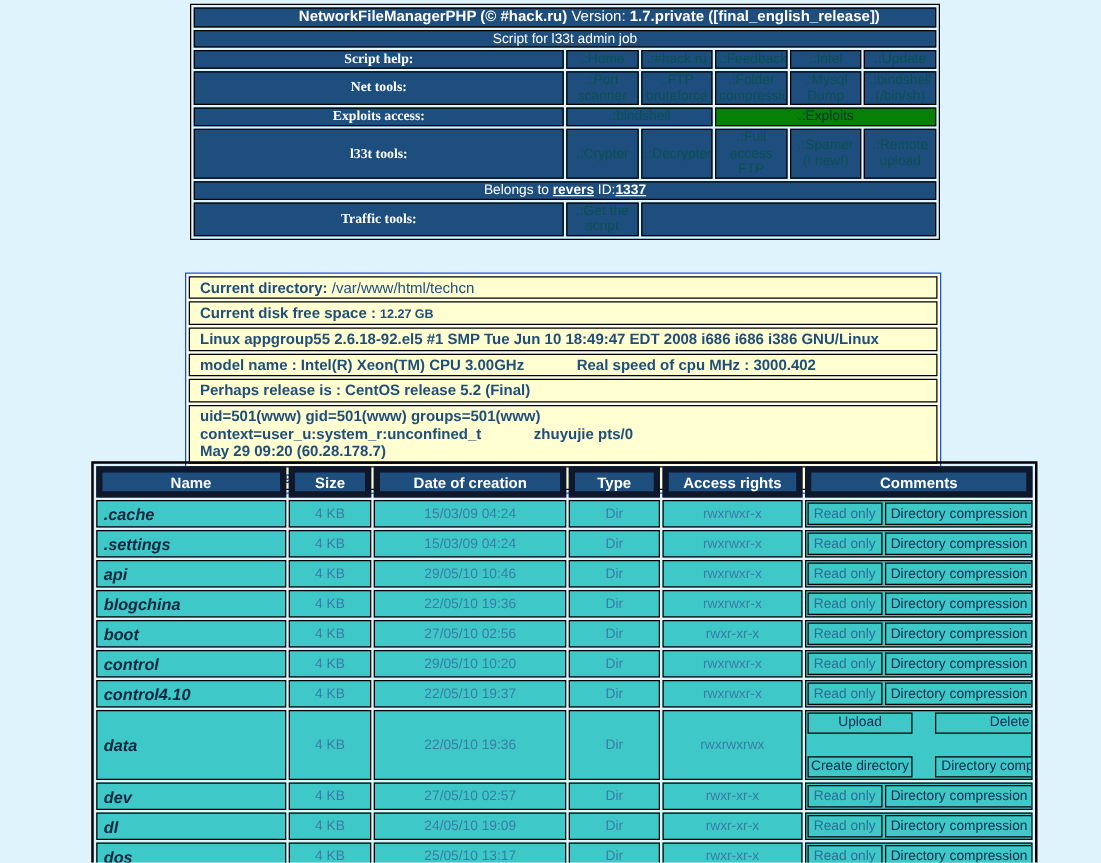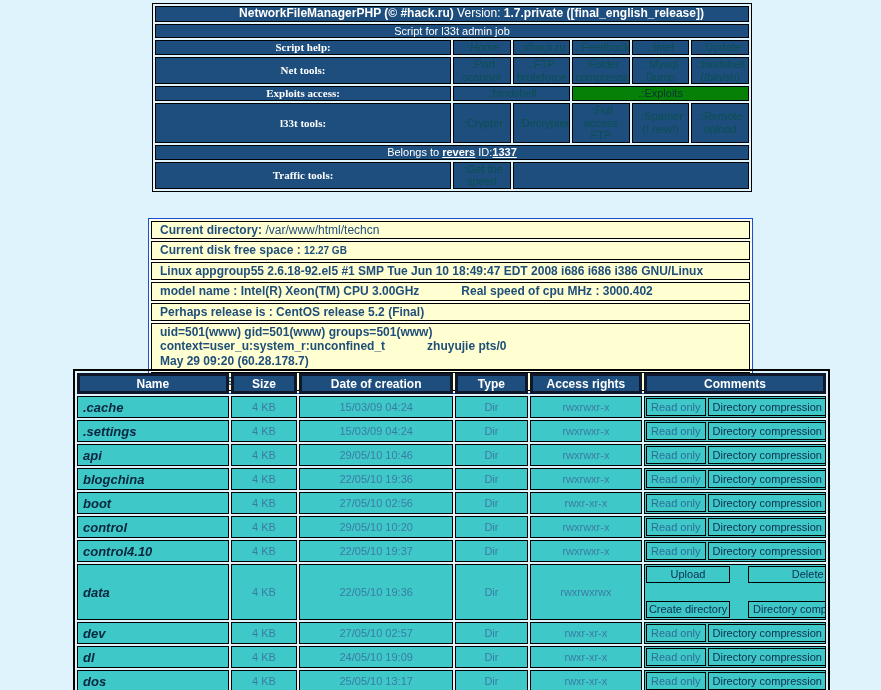--- a/index.html
+++ b/index.html
@@ -42,21 +42,21 @@
   .infotbl .val{font-weight:normal;}
   .infotbl .sm{font-size:10px;}
   .infotbl .gap{margin-left:42px;}
 
   
   .filetbl{
     position:absolute;left:73px;top:369px;width:757px;
     border-spacing:2px;border:2px solid #000;
   }
   .filetbl th{
-    background:#1d4e7e;border:3px solid #0f172a;color:#fff;
+    background:#1d4e7e;border:5px solid #0f172a;color:#fff;
     font-size:12px;font-weight:bold;height:15px;padding:0;
   }
   .filetbl td{
     background:#3fc8c8;border:1px solid #000;height:18px;
     text-align:center;vertical-align:middle;color:#3a7ca6;padding:0 2px;
   }
   .filetbl td.namecell{
     text-align:left;padding-left:5px;font-weight:bold;font-style:italic;
     font-size:13px;color:#08263e;cursor:pointer;
   }
@@ -121,21 +121,21 @@
     <td class="linkcell">.:Decrypter</td>
     <td class="linkcell">.:Full access FTP</td>
     <td class="linkcell">.:Spamer (! new!)</td>
     <td class="linkcell">.:Remote upload</td>
   </tr>
   <tr class="hS">
     <td colspan="6"><span>Belongs to </span><span class="wlink">revers</span><span> ID:</span><span class="wlink">1337</span></td>
   </tr>
   <tr class="hL">
     <td class="lbl">Traffic tools:</td>
-    <td class="linkcell">.:Get the speed</td>
+    <td class="linkcell">.:Get the script</td>
     <td colspan="4"></td>
   </tr>
 </tbody>
   </table>
 
 <table class="infotbl">
   <tbody>
       <tr>
         <td><span>Current directory:</span> <span class="val">/var/www/html/techcn</span></td>
       </tr>

